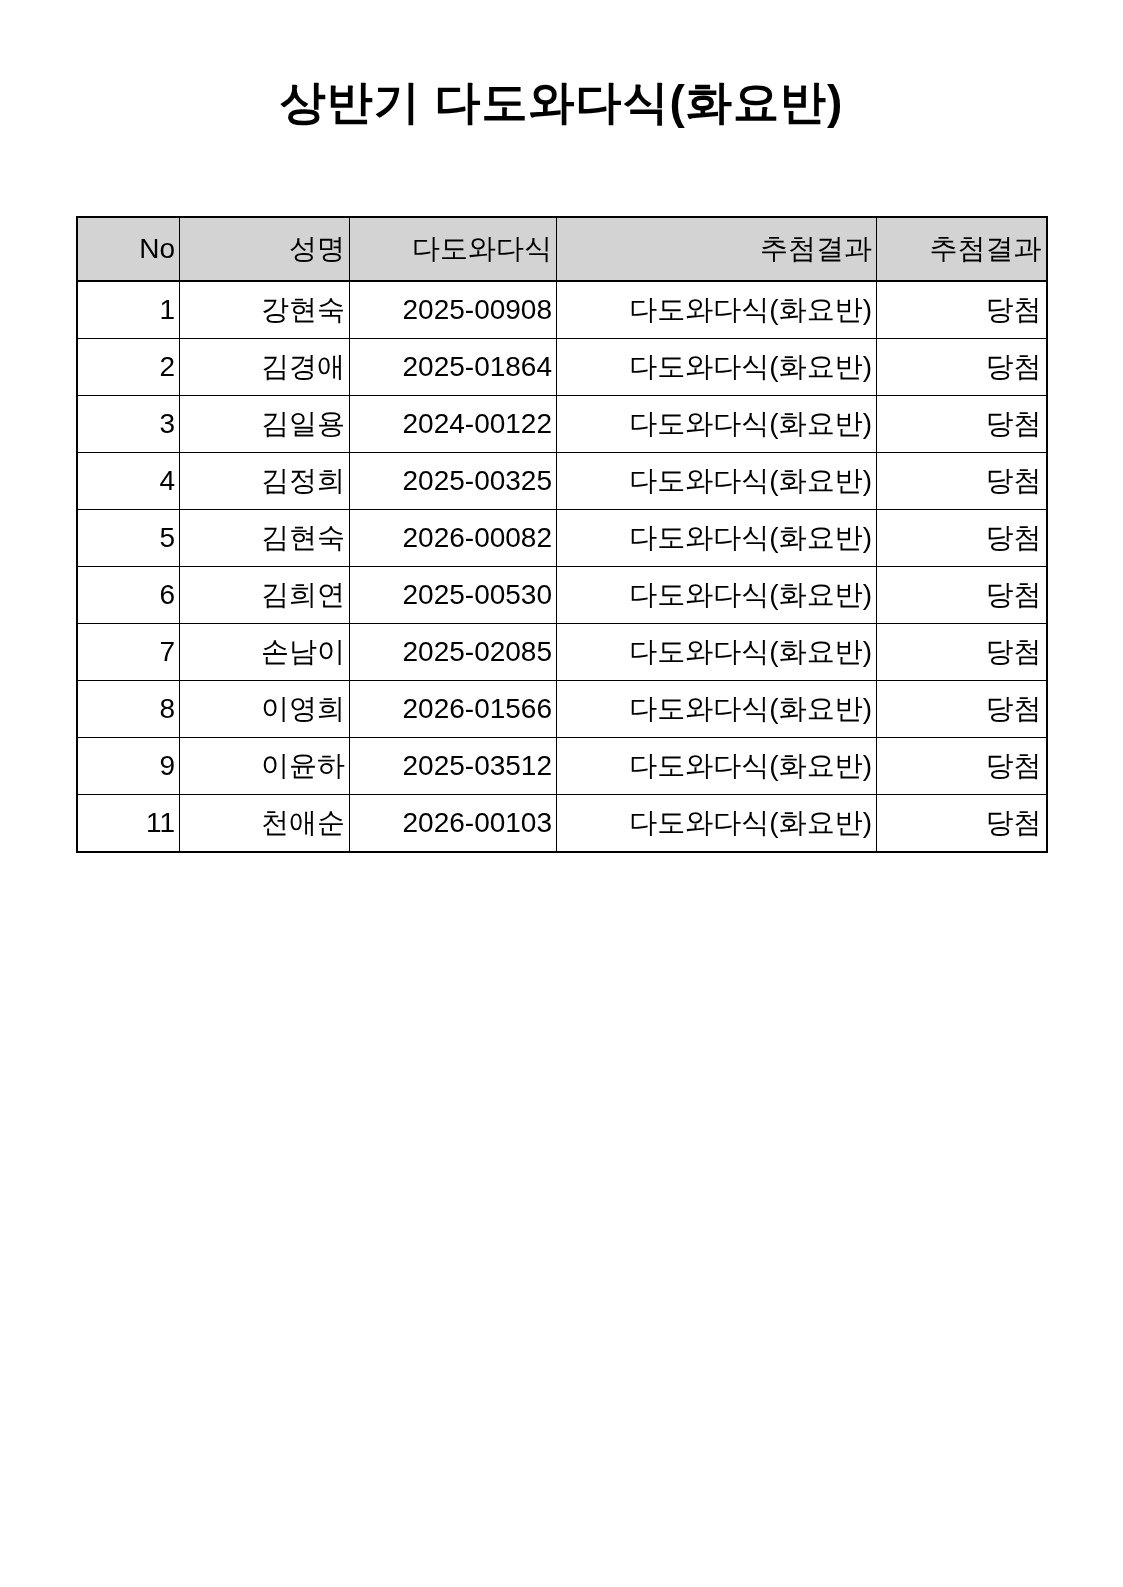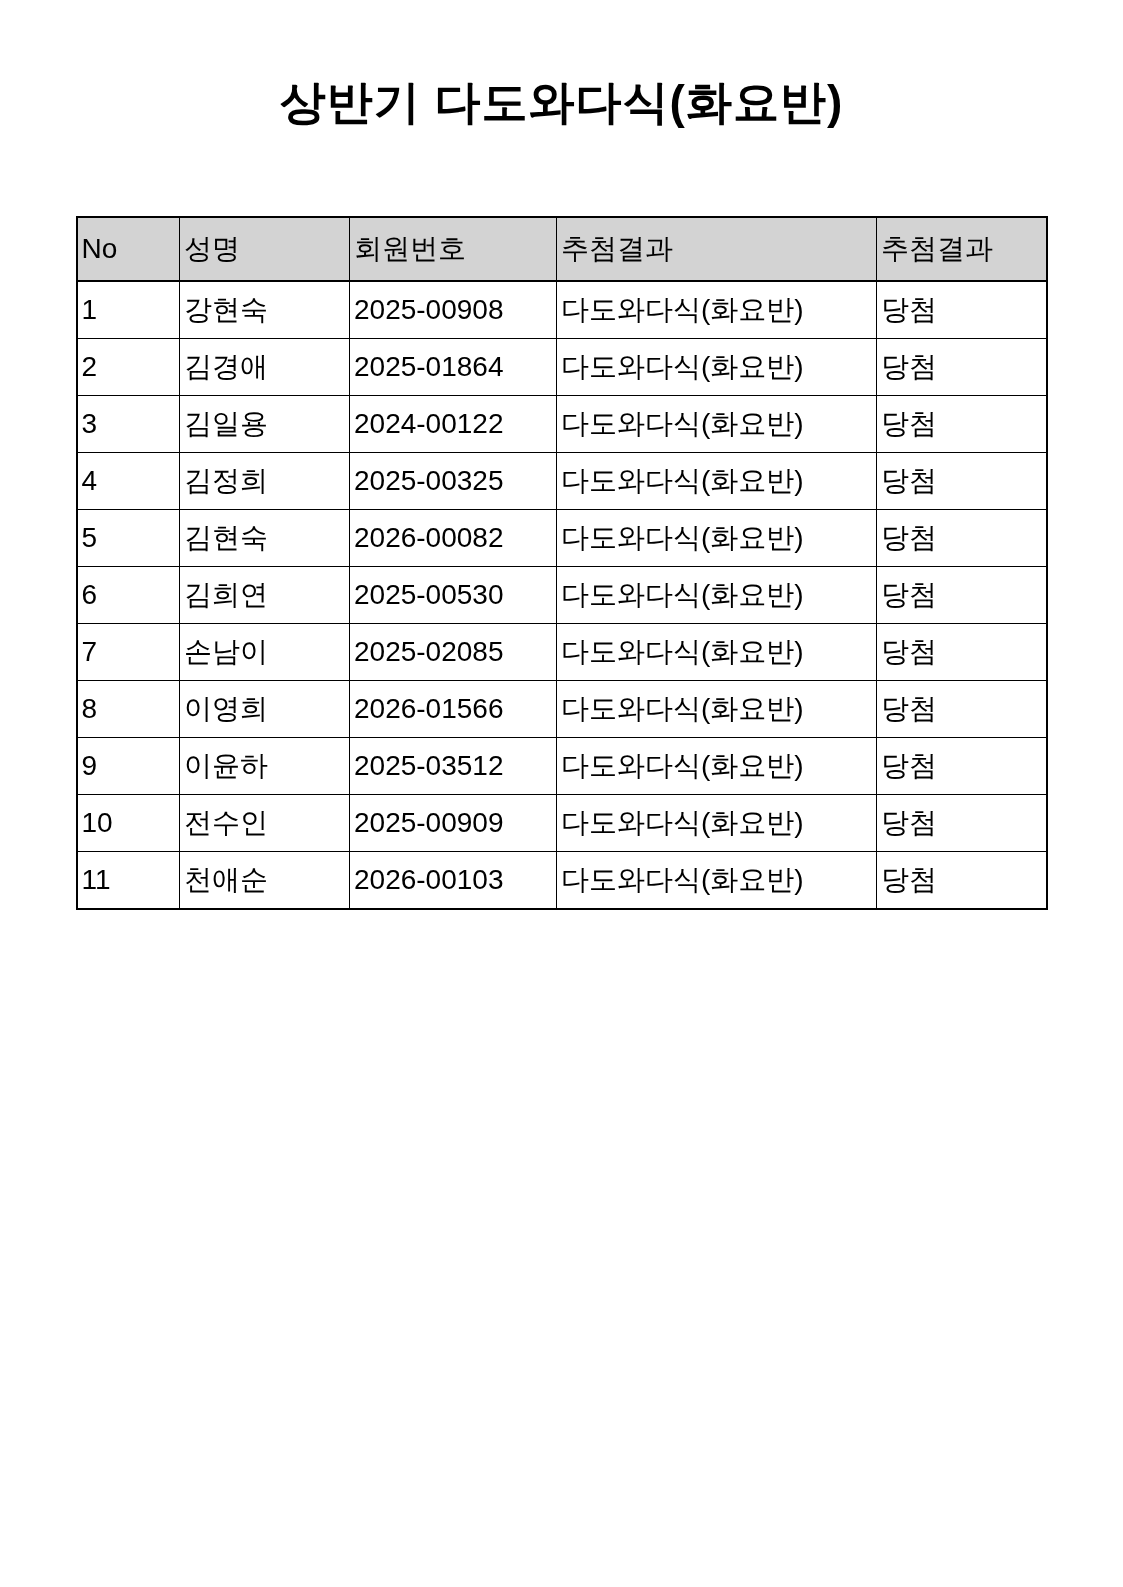--- a/index.html
+++ b/index.html
@@ -28,21 +28,21 @@
   table.results {
     border-collapse: collapse;
     table-layout: fixed;
     width: 970px;
     margin: 86px auto 0 auto;
     border: 2px solid #000000;
   }
   table.results th,
   table.results td {
     border: 1px solid #000000;
-    text-align: left;
+    text-align: right;
     vertical-align: middle;
     padding: 0 4px;
     overflow: hidden;
     white-space: nowrap;
   }
   table.results thead th {
     background: #d3d3d3;
     height: 62px;
     font-size: 28px;
     font-weight: 400;
@@ -72,21 +72,21 @@
       <col class="c0">
         <col class="c1">
         <col class="c2">
         <col class="c3">
         <col class="c4">
     </colgroup>
     <thead>
       <tr>
         <th>No</th>
         <th>성명</th>
-        <th>회원번호</th>
+        <th>다도와다식</th>
         <th>추첨결과</th>
         <th>추첨결과</th>
       </tr>
     </thead>
     <tbody>
         <tr>
           <td>1</td>
           <td>강현숙</td>
           <td>2025-00908</td>
           <td>다도와다식(화요반)</td>
@@ -142,27 +142,20 @@
           <td>당첨</td>
         </tr>
         <tr>
           <td>9</td>
           <td>이윤하</td>
           <td>2025-03512</td>
           <td>다도와다식(화요반)</td>
           <td>당첨</td>
         </tr>
         <tr>
-          <td>10</td>
-          <td>전수인</td>
-          <td>2025-00909</td>
-          <td>다도와다식(화요반)</td>
-          <td>당첨</td>
-        </tr>
-        <tr>
           <td>11</td>
           <td>천애순</td>
           <td>2026-00103</td>
           <td>다도와다식(화요반)</td>
           <td>당첨</td>
         </tr>
       </tbody>
   </table>
 
 </div>

